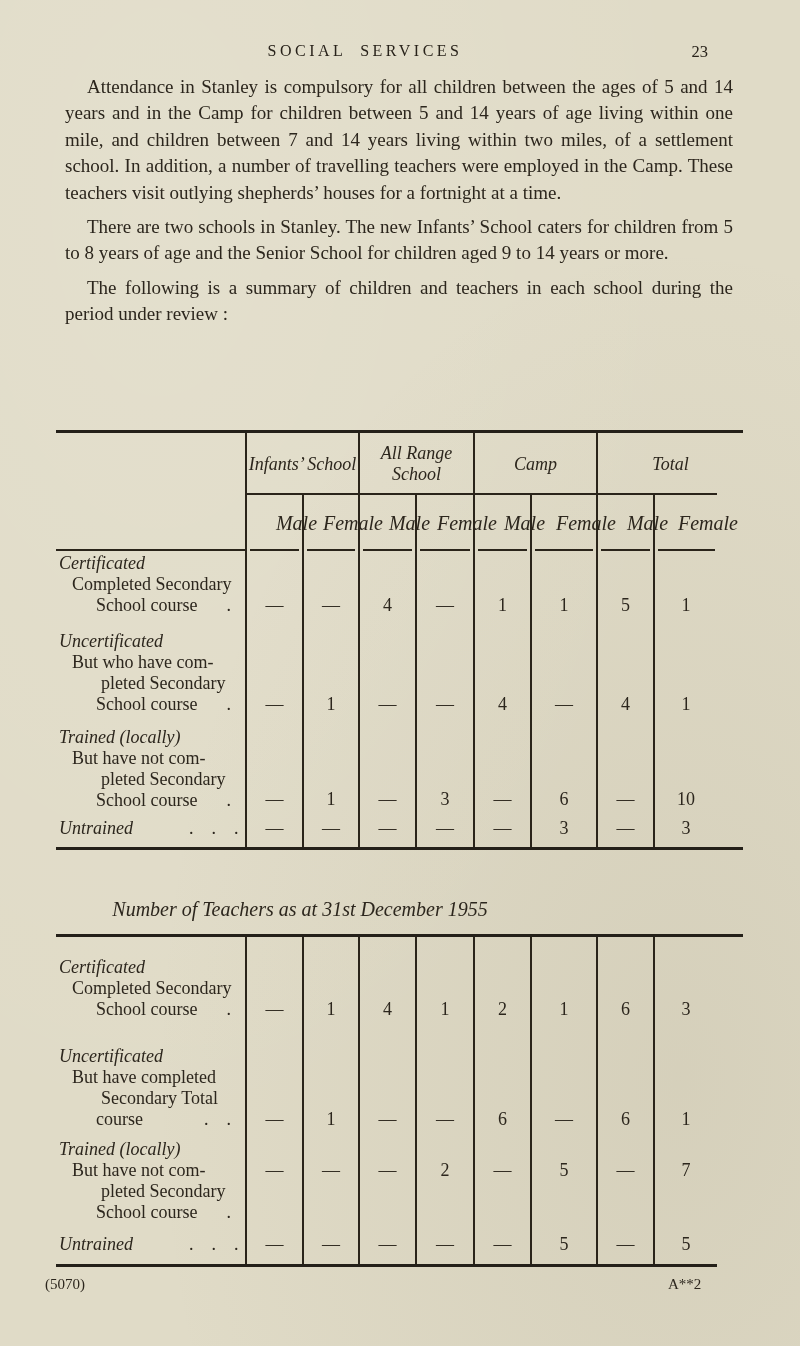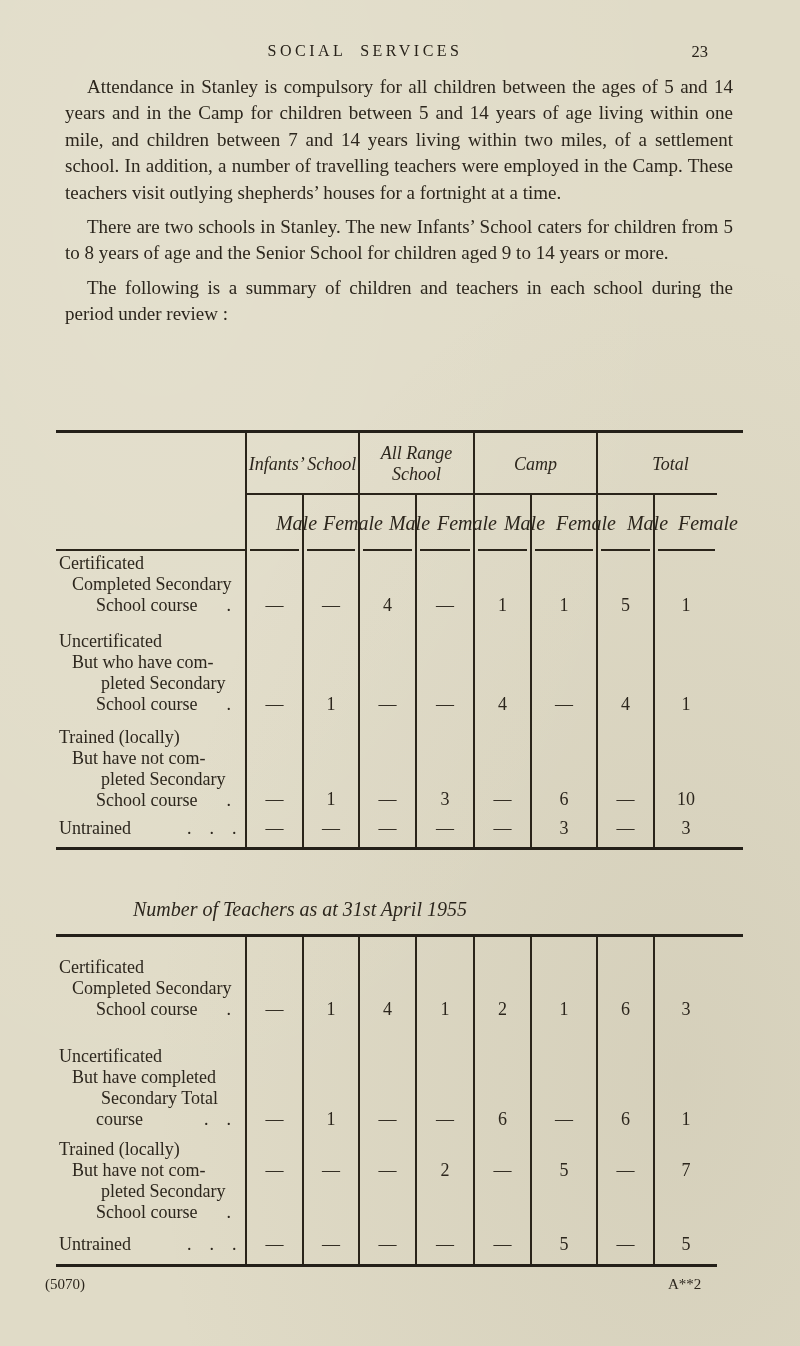--- a/index.html
+++ b/index.html
@@ -50,21 +50,21 @@
   .mf::after{content:"";position:absolute;left:3px;right:3px;bottom:0;height:2px;background:#2a241a;}
   .mf.c8::after{right:28px;}
   .labhead{position:relative;}
   .labhead::after{content:"";position:absolute;left:0;right:0;bottom:0;height:2px;background:#2a241a;}
   .mf.c8{padding-right:26px;}
   
   .brow .vc{border-left:2px solid #2a241a;display:flex;justify-content:center;
     font-size:18px;line-height:21px;}
   .brow .vc.c8{padding-right:26px;}
   .lab{font-size:18px;line-height:21px;padding-left:3px;}
-  .lab .cat{}
+  .lab .cat{font-style:italic;}
   .lab .i1{padding-left:13px;}
   .lab .i2{padding-left:42px;}
   .lab .i3{padding-left:37px;}
   .dotline{display:flex;justify-content:space-between;padding-right:14px;}
   .dots{word-spacing:14px;}
   .untr{display:flex;gap:40px;}
   .untr .dots{margin-left:16px;word-spacing:26px;}
   
   .t1 .rA{height:74px;} .t1 .rA .lab{padding-top:2px;}  .t1 .rA .vc{align-items:flex-end;padding-bottom:9px;}
   .t1 .rB{height:92px;} .t1 .rB .lab{padding-top:6px;}  .t1 .rB .vc{align-items:flex-end;padding-bottom:2px;}
@@ -248,21 +248,21 @@
           <span>—</span>
         </div>
       <div class="vc c8">
           <span>3</span>
         </div>
     </div>
 
     <div class="botrule"></div>
   </div>
 
-  <div class="tbl-title tt2">Number of Teachers as at 31st April 1955</div>
+  <div class="tbl-title tt2">Number of Teachers as at 31st December 1955</div>
 
   <div class="tbl t2">
     <div class="toprule"></div>
 
     <div class="brow rA">
       <div class="lab">
         <div class="cat">Certificated</div>
         <div class="i1">Completed Secondary</div>
         <div class="i3 dotline">
           <span>School course</span>

